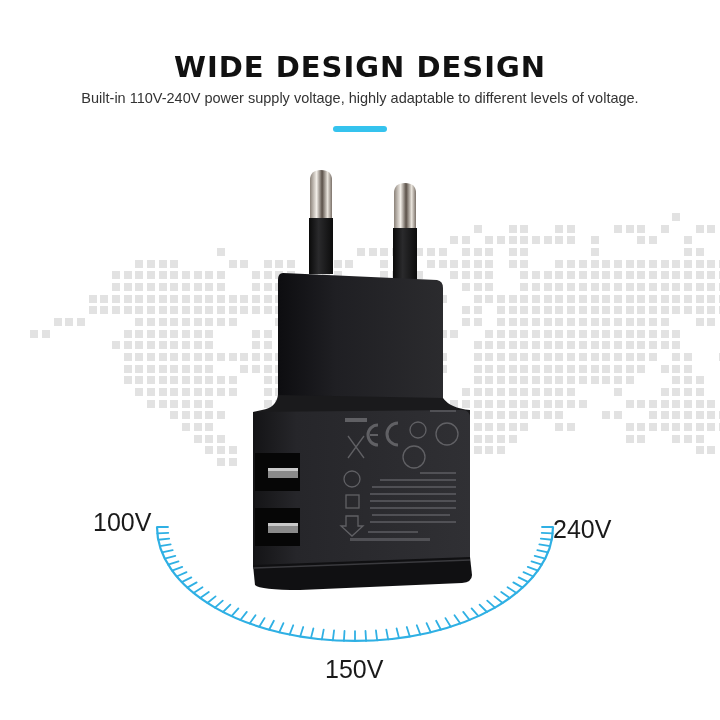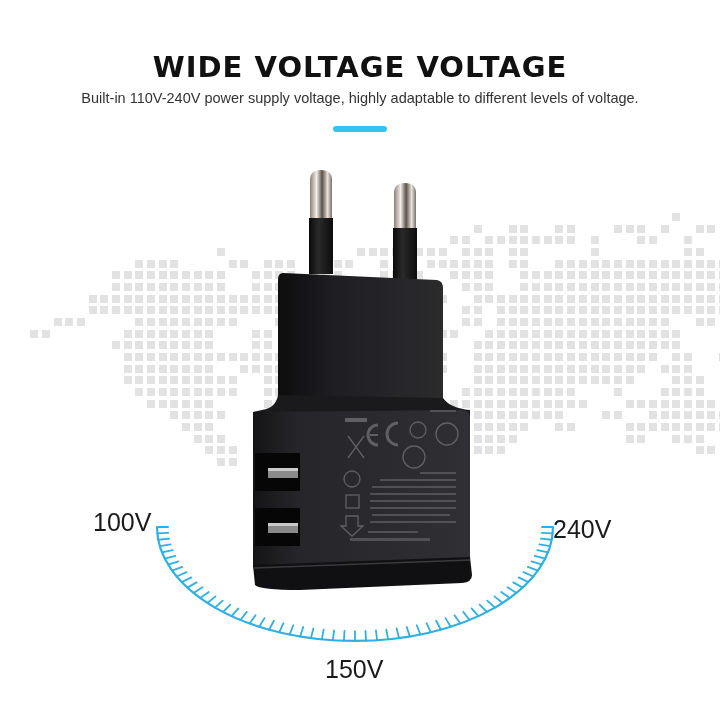--- a/index.html
+++ b/index.html
@@ -816,19 +816,19 @@
     <rect x="370" y="500" width="86" height="2"></rect>
     <rect x="370" y="507" width="86" height="2"></rect>
     <rect x="372" y="514" width="78" height="2"></rect>
     <rect x="370" y="521" width="86" height="2"></rect>
     <rect x="368" y="531" width="50" height="2"></rect>
     <rect x="350" y="538" width="80" height="3"></rect>
     <rect x="430" y="410" width="26" height="2"></rect>
   </g>
 </svg>
 
-<div class="title">WIDE VOLTAGE VOLTAGE</div>
+<div class="title">WIDE DESIGN DESIGN</div>
 <div class="subtitle">Built-in 110V-240V power supply voltage, highly adaptable to different levels of voltage.</div>
 <div class="accent-bar"></div>
 
 <div class="label" style="left:93px; top:508px;">100V</div>
 <div class="label" style="left:553px; top:515px;">240V</div>
 <div class="label" style="left:325px; top:655px;">150V</div>
 
 </body></html>

